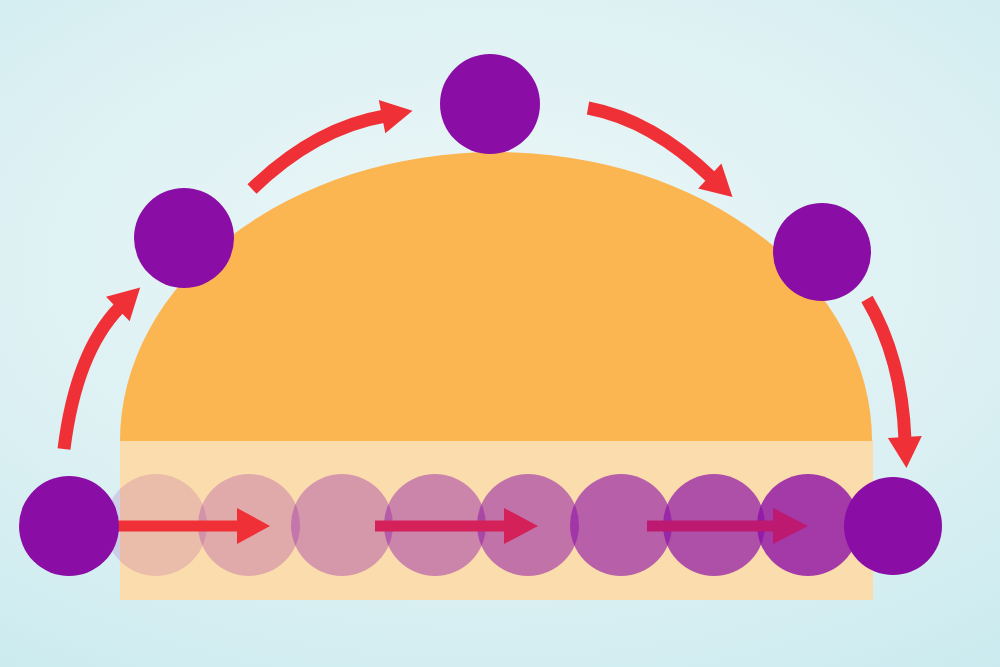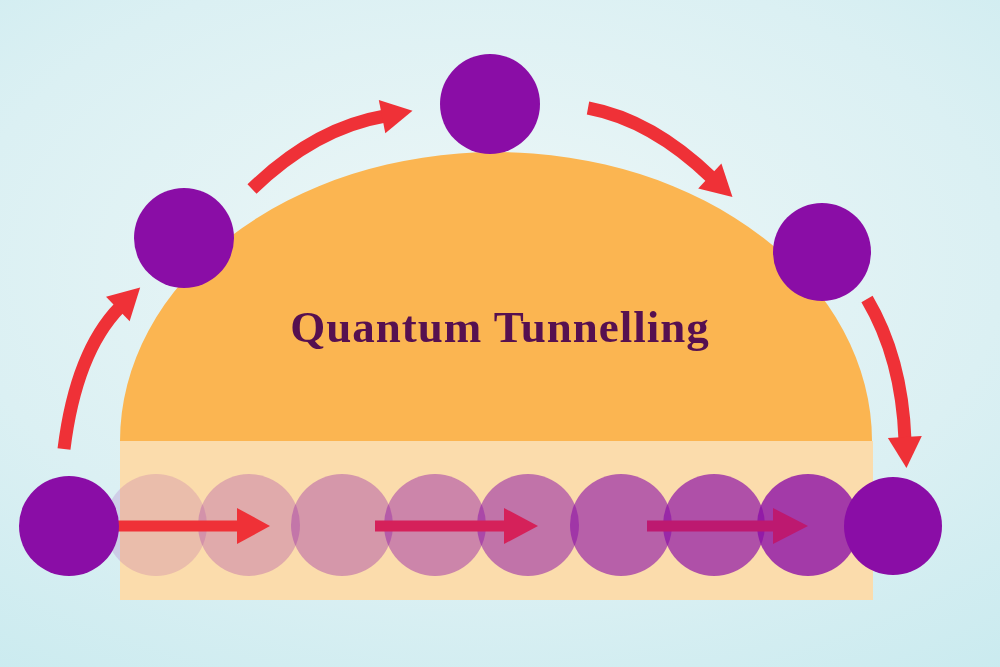--- a/index.html
+++ b/index.html
@@ -53,14 +53,13 @@
       <path d="M 588 108 Q 652 120 712 178" fill="none" stroke="#EF3137" stroke-width="13"></path>
       <polygon points="732.4779036453368,197.09595408174997 698.21196677408,188.38701784733843 721.399911016205,163.5209919922866" fill="#EF3137"></polygon>
       <path d="M 867 299 Q 902 358 905 440" fill="none" stroke="#EF3137" stroke-width="13"></path>
       <polygon points="906.4654067748024,467.9616269731281 887.8662900404435,437.89382265186634 921.819694222099,436.11440013960623" fill="#EF3137"></polygon>
       <circle cx="69" cy="526" r="50" fill="#8A0DA6"></circle>
       <circle cx="184" cy="238" r="50" fill="#8A0DA6"></circle>
       <circle cx="490" cy="104" r="50" fill="#8A0DA6"></circle>
       <circle cx="822" cy="252" r="49" fill="#8A0DA6"></circle>
       <circle cx="893" cy="526" r="49" fill="#8A0DA6"></circle>
     </svg>
-  <div class="title" style="color: rgb(86, 16, 80);">Quantum Tunnelling</div>
 </div>
 
 </body></html>

